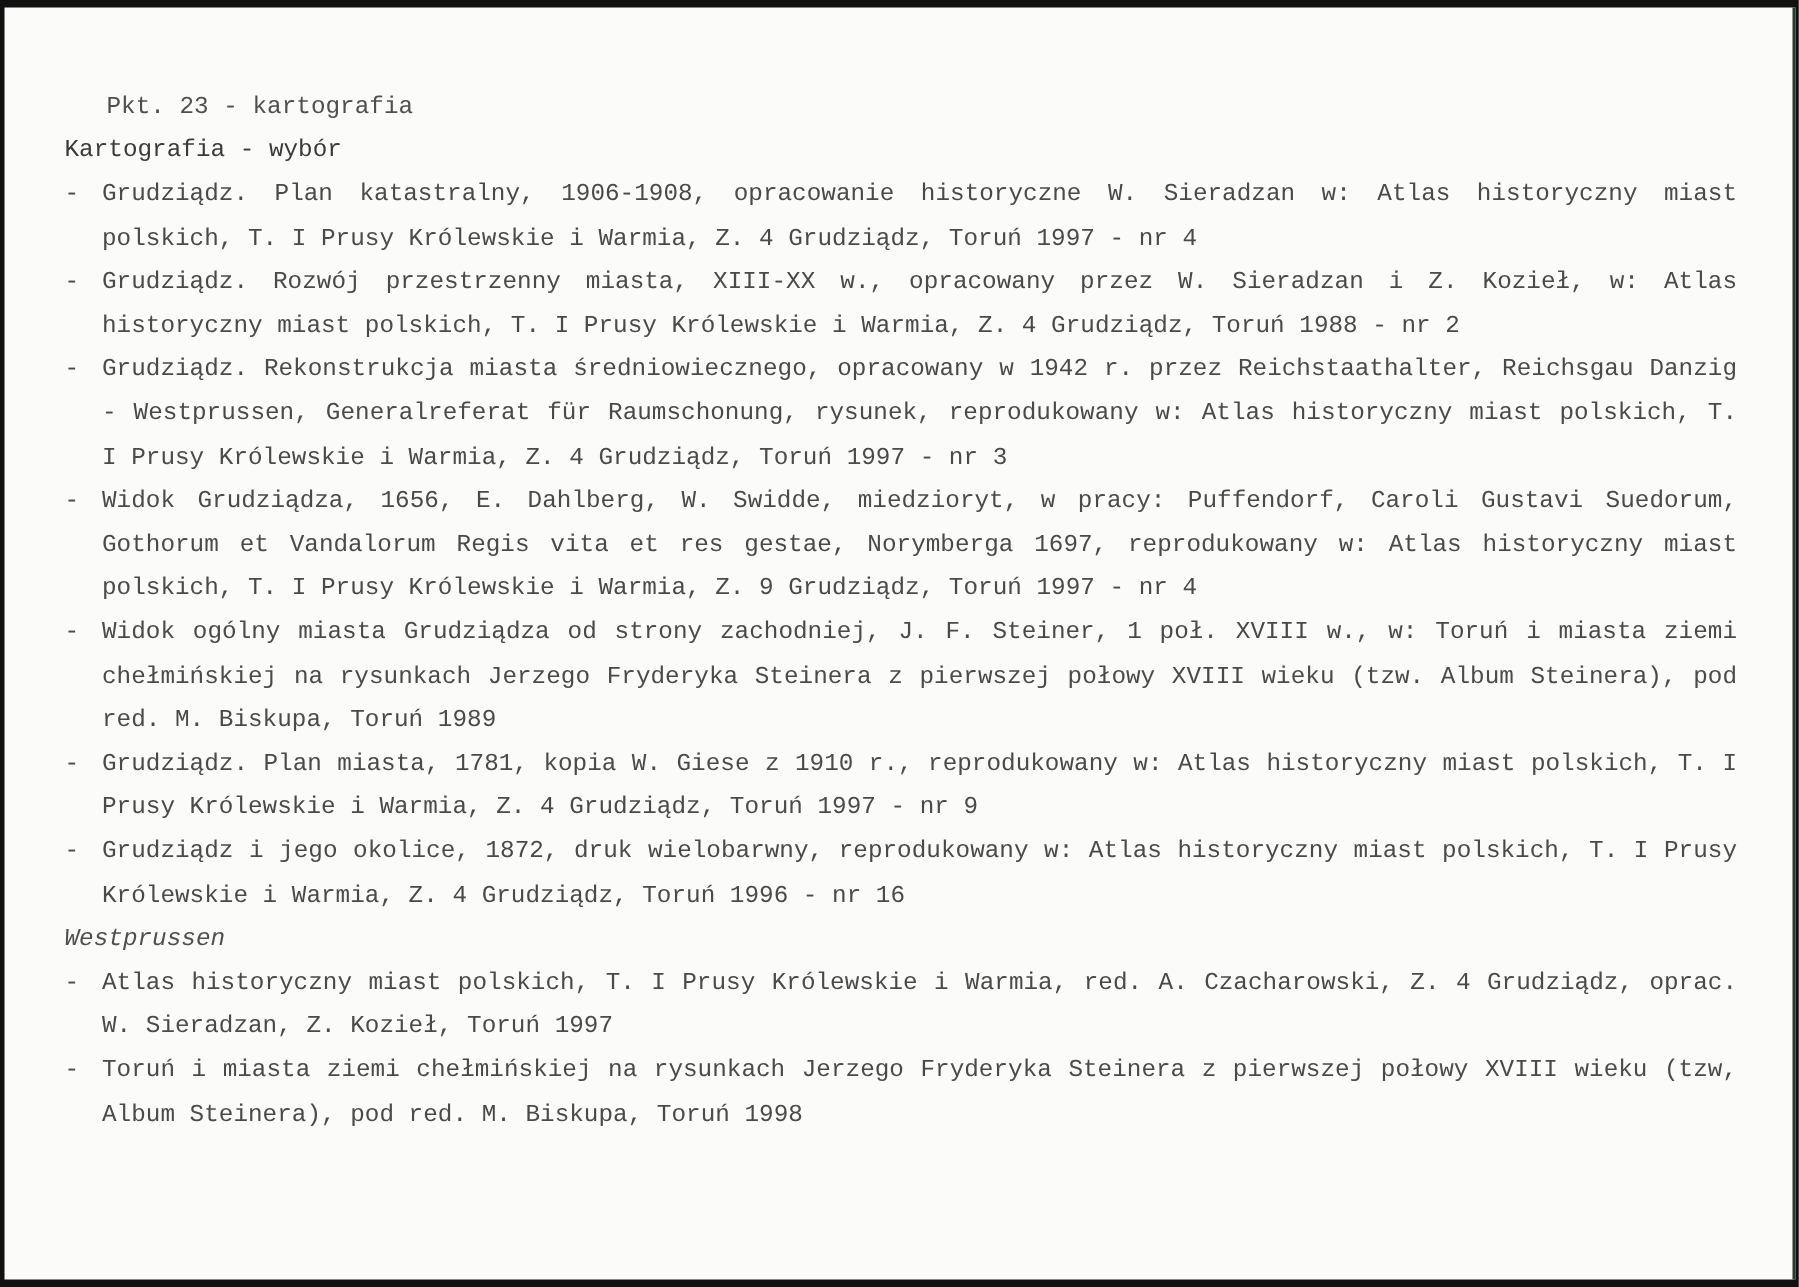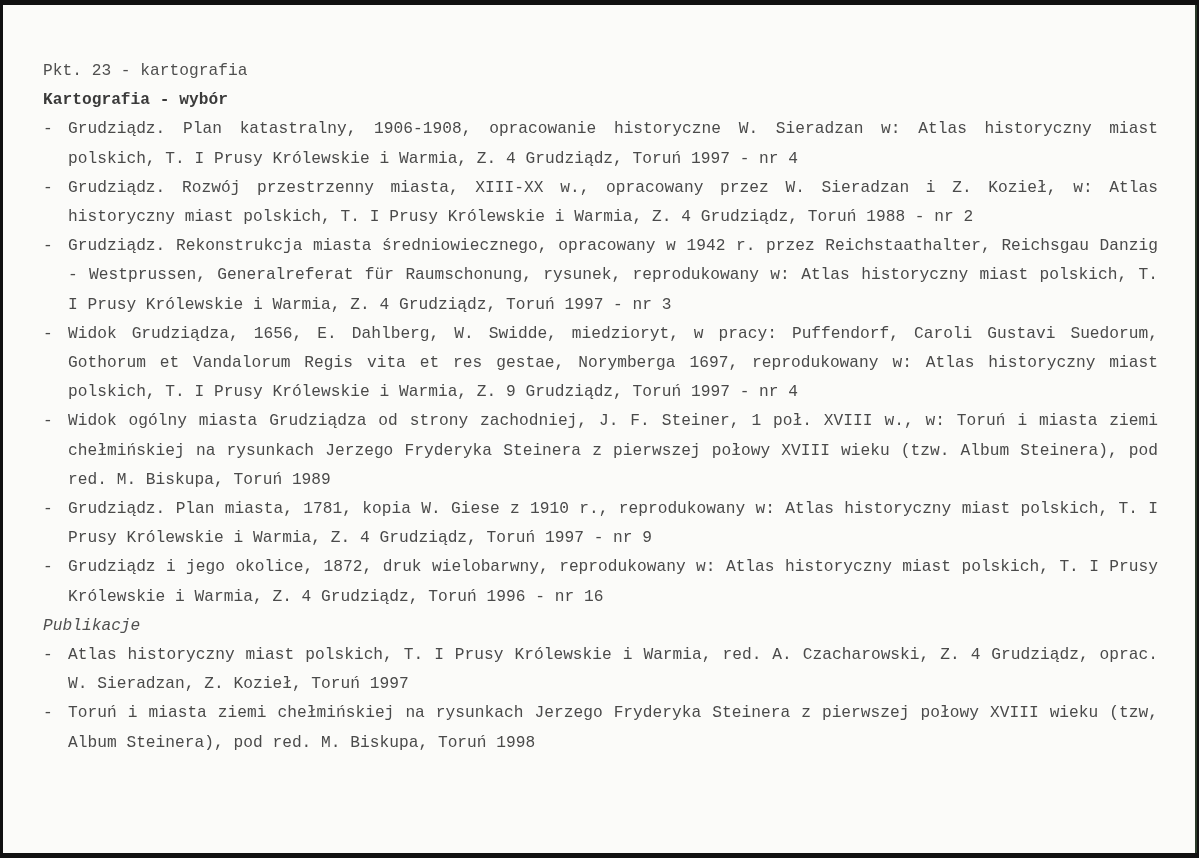--- a/index.html
+++ b/index.html
@@ -24,22 +24,22 @@
       left: 40px;
       top: 52px;
       width: 1115px;
       font-family: "Liberation Mono", "DejaVu Sans Mono", monospace;
       font-size: 16.2px;
       line-height: 29.2px;
       color: #4a4a4a;
       letter-spacing: 0.02px;
     }
     .line { white-space: pre; }
-    .heading-plain { color: #4f4f4f; }
-    .heading-bold { font-weight: bold; color: #3a3a3a; }
+    .heading-plain { color: #4f4f4f; margin-left: 28px; }
+    .heading-bold { font-weight: normal; color: #3a3a3a; }
     .heading-italic { font-style: italic; color: #4f4f4f; }
     .entry {
       position: relative;
       padding-left: 25px;
       text-align: justify;
       text-align-last: left;
     }
     .entry .dash {
       position: absolute;
       left: 0;
@@ -82,21 +82,21 @@
         <span class="dash">-</span>
         <span class="entry-text">Grudziądz. Plan miasta, 1781, kopia W. Giese z 1910 r., reprodukowany w: Atlas historyczny miast polskich, T. I Prusy Królewskie i Warmia, Z. 4 Grudziądz, Toruń 1997 -  nr 9</span>
       </div>
       <div class="entry">
         <span class="dash">-</span>
         <span class="entry-text">Grudziądz i jego okolice, 1872, druk wielobarwny, reprodukowany w: Atlas historyczny miast polskich, T. I Prusy Królewskie i Warmia, Z. 4 Grudziądz, Toruń 1996 -  nr 16</span>
       </div>
     </div>
 
     <div>
-      <div class="line heading-italic">Publikacje</div>
+      <div class="line heading-italic">Westprussen</div>
 
       <div class="entry">
         <span class="dash">-</span>
         <span class="entry-text">Atlas historyczny miast polskich, T. I Prusy Królewskie i Warmia, red. A. Czacharowski, Z. 4 Grudziądz, oprac. W. Sieradzan, Z. Kozieł, Toruń 1997</span>
       </div>
       <div class="entry">
         <span class="dash">-</span>
         <span class="entry-text">Toruń i miasta ziemi chełmińskiej na rysunkach Jerzego Fryderyka Steinera z pierwszej połowy XVIII wieku (tzw, Album Steinera), pod red. M. Biskupa, Toruń 1998</span>
       </div>
     </div>

